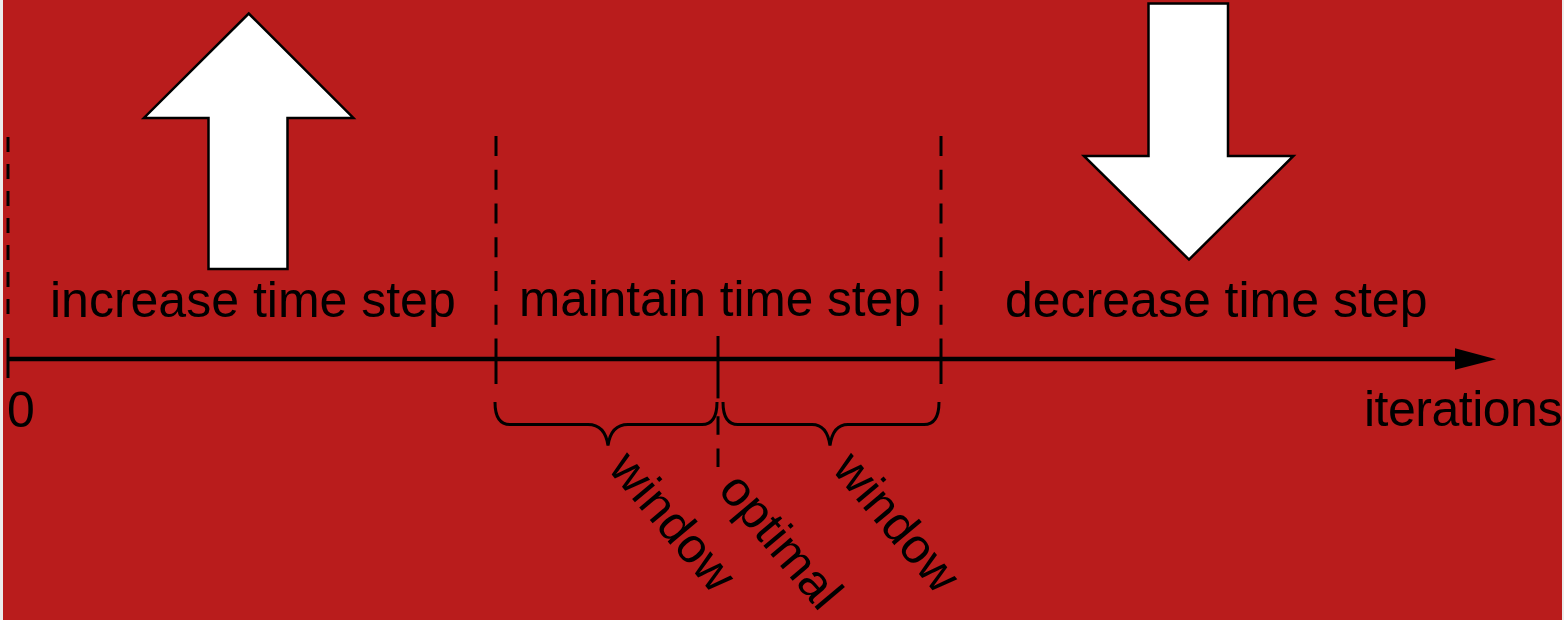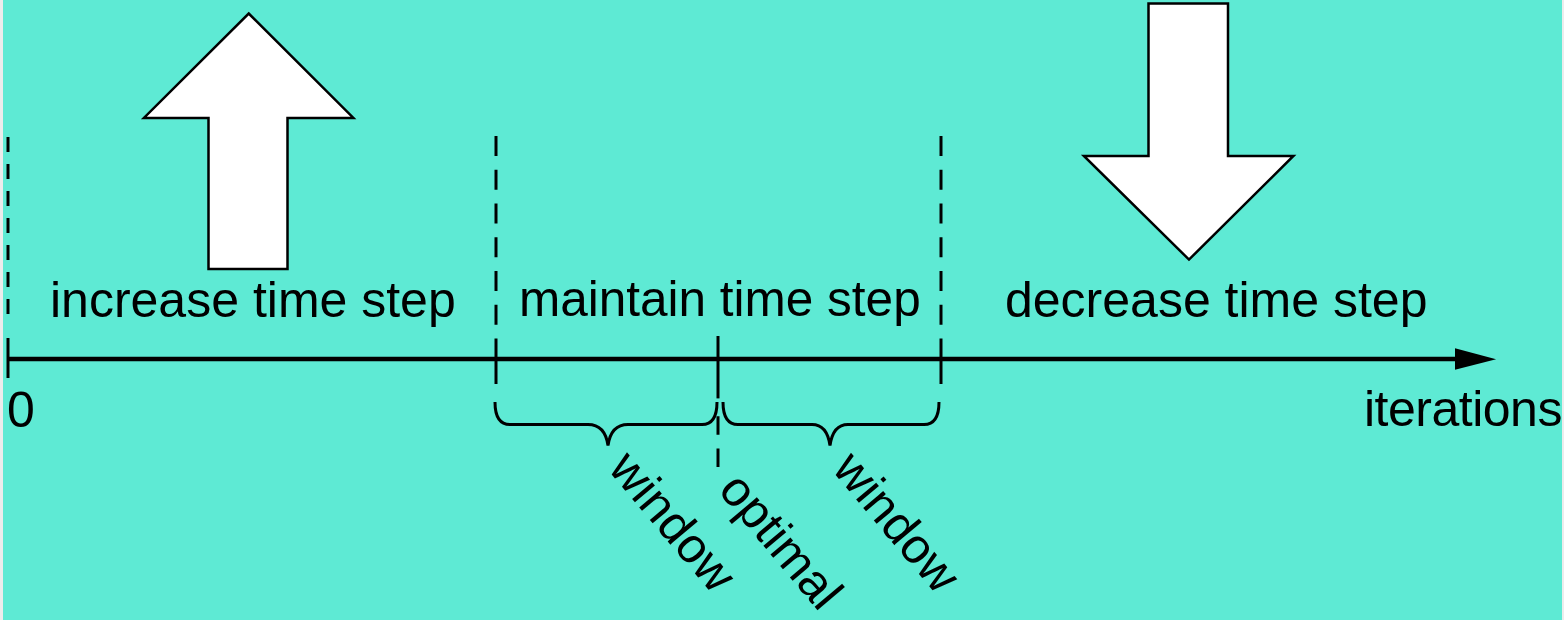--- a/index.html
+++ b/index.html
@@ -1,16 +1,16 @@
 <!DOCTYPE html>
 <html><head>
 <meta charset="utf-8">
 <style>
   html,body{margin:0;padding:0;background:#fff;}
-  .page{position:relative;width:1564px;height:620px;background:#5eead4;overflow:hidden;}
+  .page{position:relative;width:1564px;height:620px;background:#b91c1c;overflow:hidden;}
   .edgeL{position:absolute;left:0;top:0;width:3px;height:620px;background:#ececec;}
   .edgeR{position:absolute;left:1562px;top:0;width:2px;height:620px;background:#ececec;}
   svg text{font-family:"Liberation Sans",sans-serif;font-size:49px;fill:#000;}
 </style>
 </head>
 <body>
 <div class="page">
 <div class="edgeL"></div>
 <div class="edgeR"></div>
 <svg width="1564" height="620" viewBox="0 0 1564 620">

